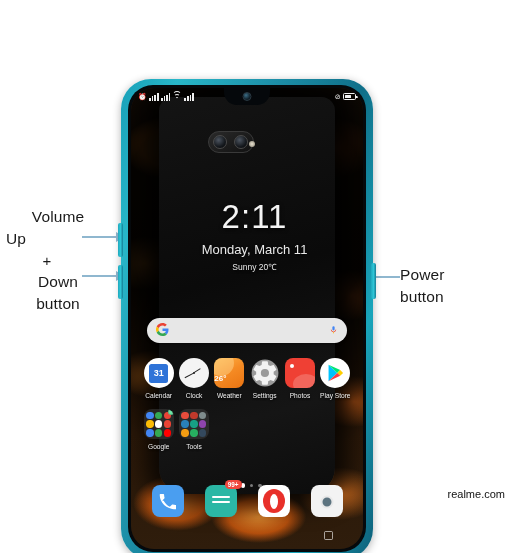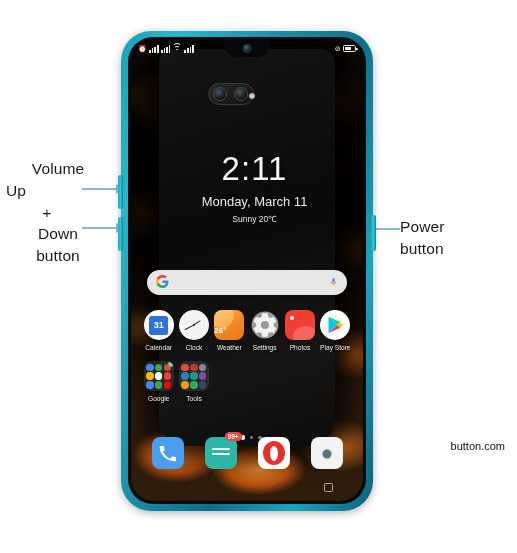--- a/index.html
+++ b/index.html
@@ -2,21 +2,21 @@
 <html><head>
 <meta charset="utf-8">
 <style>
   * { box-sizing: border-box; margin: 0; padding: 0; }
   html, body {
     width: 517px; height: 553px;
     background: #ffffff;
     font-family: "Liberation Sans", sans-serif;
     overflow: hidden;
   }
-  .stage { position: relative; width: 517px; height: 462px; background: #fff; }
+  .stage { position: relative; width: 517px; height: 462px; background: #fff; margin-top: 48px; }
 
   
   .annot {
     position: absolute;
     color: #1a1a1a;
     font-size: 15.5px;
     line-height: 1.42;
     letter-spacing: .1px;
   }
   #annot-left { left: 6px; top: 158px; width: 104px; text-align: center; }
@@ -538,15 +538,15 @@
           </div>
 
         </div>
 
         <div class="recents"></div>
 
       </div>
     </div>
   </div>
 
-  <div id="watermark">button.com</div>
+  <div id="watermark">realme.com</div>
 
 </div>
 
 </body></html>

